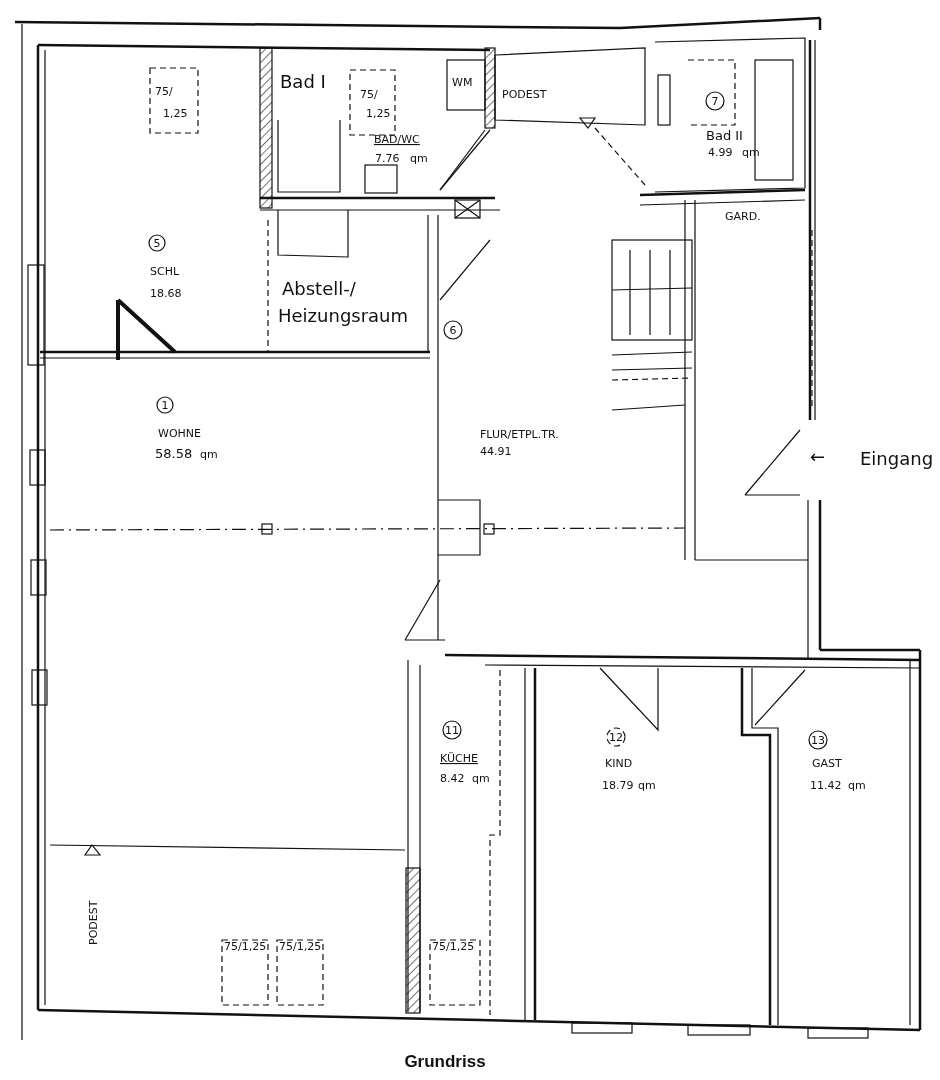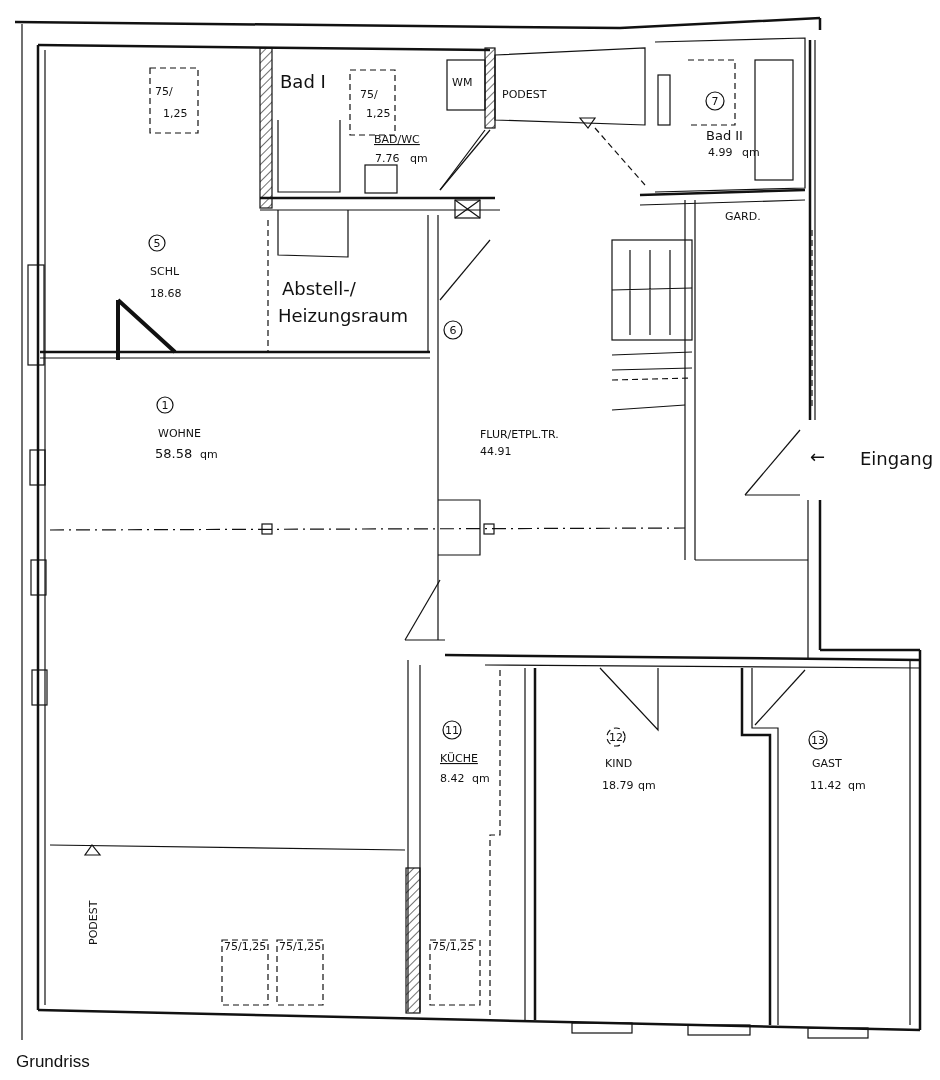--- a/index.html
+++ b/index.html
@@ -3,22 +3,22 @@
   <meta charset="utf-8">
   <style>
     html, body { margin: 0; padding: 0; background: #ffffff; }
     body { width: 940px; height: 1080px; position: relative; overflow: hidden; font-family: "DejaVu Sans", sans-serif; }
     #plan { position: absolute; left: 0; top: 0; width: 940px; height: 1080px; }
     .hand { font-family: "DejaVu Sans", sans-serif; fill: #111; }
     .hand-sm { font-size: 11px; }
     .hand-md { font-size: 13px; }
     .hand-lg { font-size: 18px; }
     .title {
-      position: absolute; left: 16px; top: 1052px; width: 890px; text-align: left;
-      font-family: "Liberation Sans", sans-serif; font-weight: normal; font-size: 17px; color: #111;
+      position: absolute; left: 0; top: 1052px; width: 890px; text-align: center;
+      font-family: "Liberation Sans", sans-serif; font-weight: bold; font-size: 17px; color: #111;
     }
     .wall { stroke: #111; stroke-width: 2.5; fill: none; }
     .wall-thin { stroke: #111; stroke-width: 1.2; fill: none; }
     .dash { stroke: #111; stroke-width: 1.2; fill: none; stroke-dasharray: 6 4; }
     .dashdot { stroke: #111; stroke-width: 1.2; fill: none; stroke-dasharray: 14 5 2 5; }
     .hatch { fill: url(#hatch); stroke: #111; stroke-width: 1.2; }
   </style>
 </head>
 <body>
 

